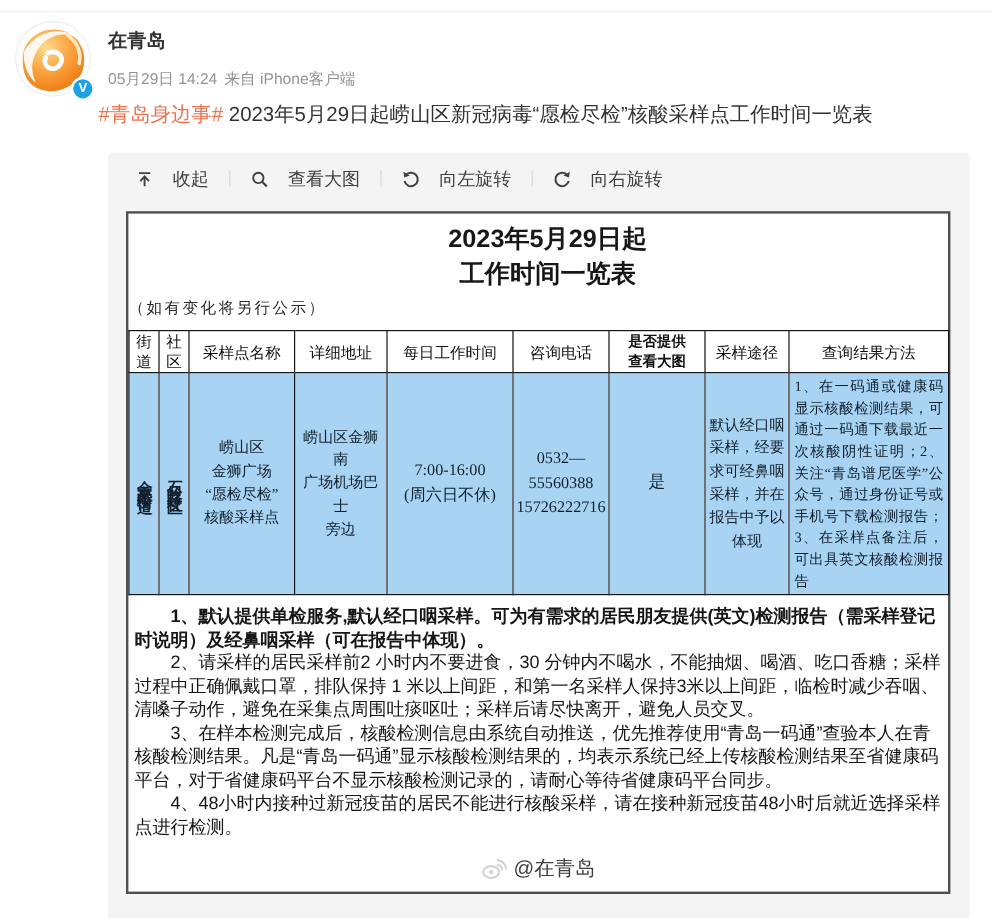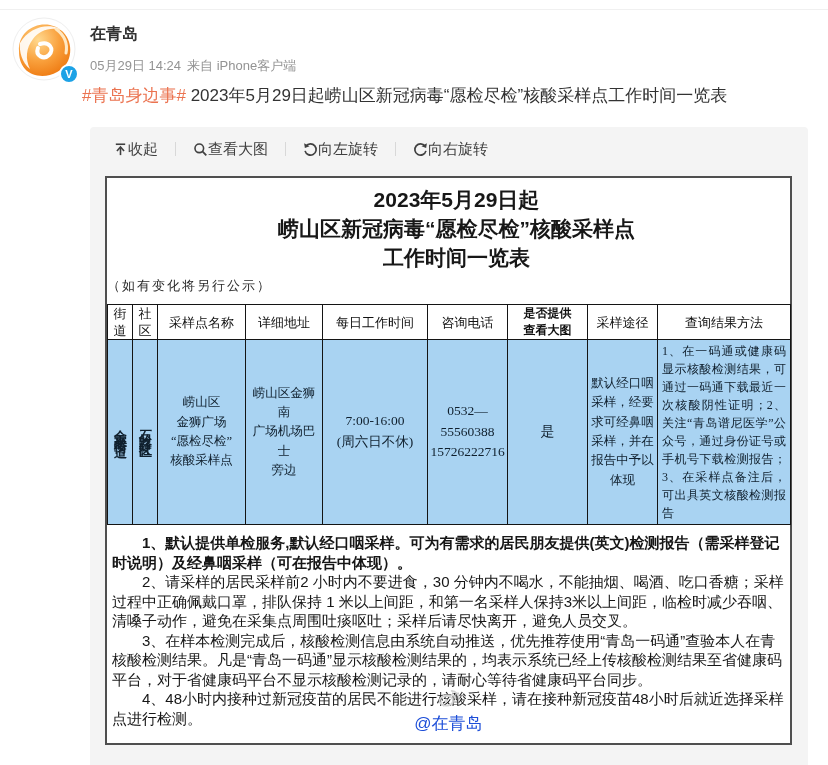--- a/index.html
+++ b/index.html
@@ -25,21 +25,21 @@
   .meta span{margin-right:6px;}
   .post-text{position:absolute;left:82px;top:84px;width:732px;font-size:17px;color:#333;line-height:24px;}
   .hashtag{color:var(--hashtag);text-decoration:none;cursor:pointer;}
 
   
   .panel{
     position:absolute;left:90px;top:127px;width:718px;height:638px;
     background:var(--panel-bg);border-radius:4px 4px 0 0;
   }
   .toolbar{display:flex;align-items:center;height:44px;padding-left:23px;}
-  .tb-btn{display:flex;align-items:center;gap:0;font-size:15px;color:#404040;cursor:pointer;white-space:nowrap;}
+  .tb-btn{display:flex;align-items:center;gap:16px;font-size:15px;color:#404040;cursor:pointer;white-space:nowrap;}
   .tb-btn svg{display:block;}
   .tb-sep{width:1px;height:14px;background:#d8d8d8;margin:0 17px;}
 
   
   .imgbox{
     position:absolute;left:15px;top:49px;width:687px;height:569px;box-sizing:border-box;
     background:#fff;border:2px solid var(--img-border);
   }
   .ttl{font-size:21px;font-weight:bold;color:#171717;text-align:center;line-height:29px;margin-left:16px;}
   .ttl.first{margin-top:7px;}
@@ -70,22 +70,22 @@
   td.c5,td.c6{font-size:13.5px;}
   td.c7{font-size:14px;}
 
   .notes{padding:8px 5px 0 5px;font-size:15px;color:#161616;line-height:19.5px;}
   .notes p{margin:0;}
   .notes .nh{font-weight:bold;}
   .notes .n1{font-weight:bold;text-indent:2em;}
   .notes .nx{text-indent:2em;}
 
   .watermark{
-    position:absolute;left:0;bottom:8px;width:100%;text-align:center;color:#1d4ed8;
-    font-size:17px;display:flex;align-items:center;justify-content:center;gap:5px;flex-direction:column;
+    position:absolute;left:0;bottom:8px;width:100%;text-align:center;color:#404040;
+    font-size:17px;display:flex;align-items:center;justify-content:center;gap:5px;
   }
   .watermark svg{display:block;}
 </style>
 </head>
 <body>
 
 <div class="card-top-border"></div>
 
 <div class="avatar">
   <svg viewBox="0 0 64 64">
@@ -144,21 +144,20 @@
       <svg width="15" height="15" viewBox="0 0 16 16">
         <path d="M12.8 4.4 A6 6 0 1 0 13.8 9.5" stroke="#404040" stroke-width="1.8" fill="none"></path>
         <path d="M14.8 1.2 L14.0 6.4 L9.0 4.6 Z" fill="#404040"></path>
       </svg>
       <span>向右旋转</span>
     </div>
   </div>
 
   <div class="imgbox">
     <div class="ttl first">2023年5月29日起</div>
-    <div class="ttl">崂山区新冠病毒“愿检尽检”核酸采样点</div>
     <div class="ttl">工作时间一览表</div>
     <div class="subtitle">（如有变化将另行公示）</div>
 
     <table class="sched">
       <colgroup>
         <col style="width:25px">
           <col style="width:25px">
           <col style="width:88px">
         <col style="width:77px">
           <col style="width:105px">

